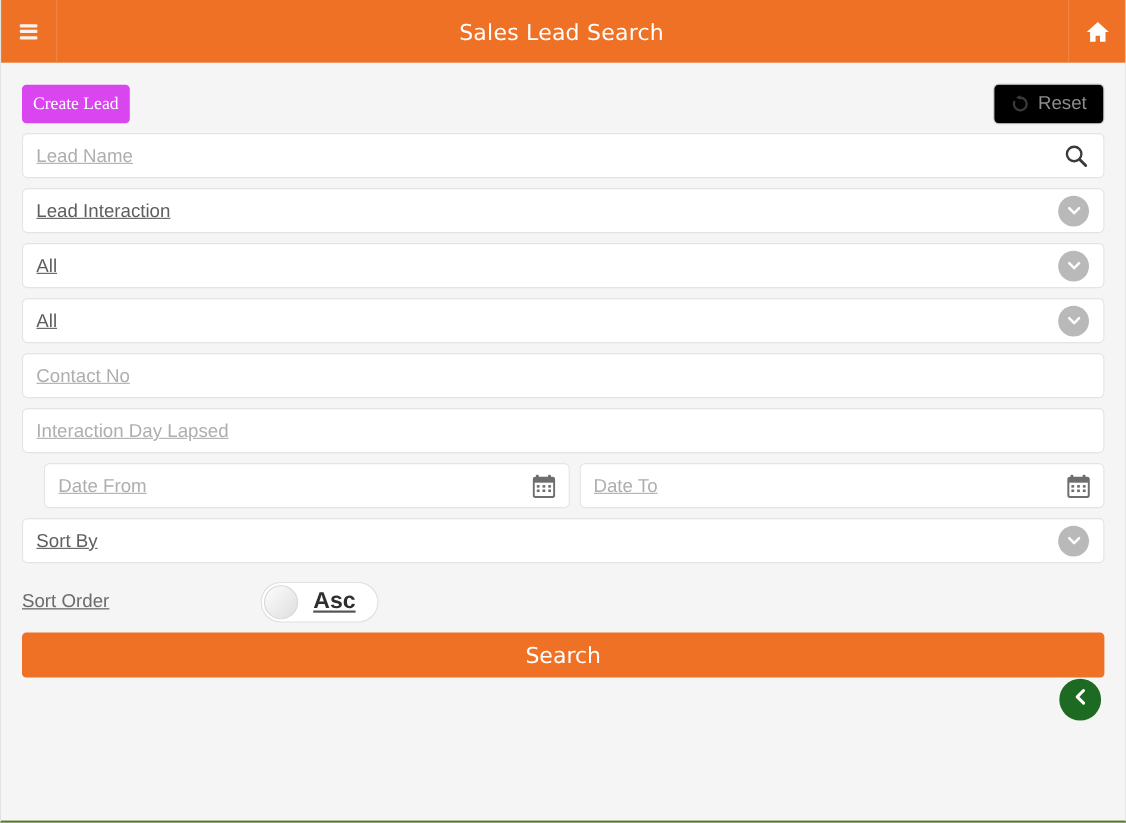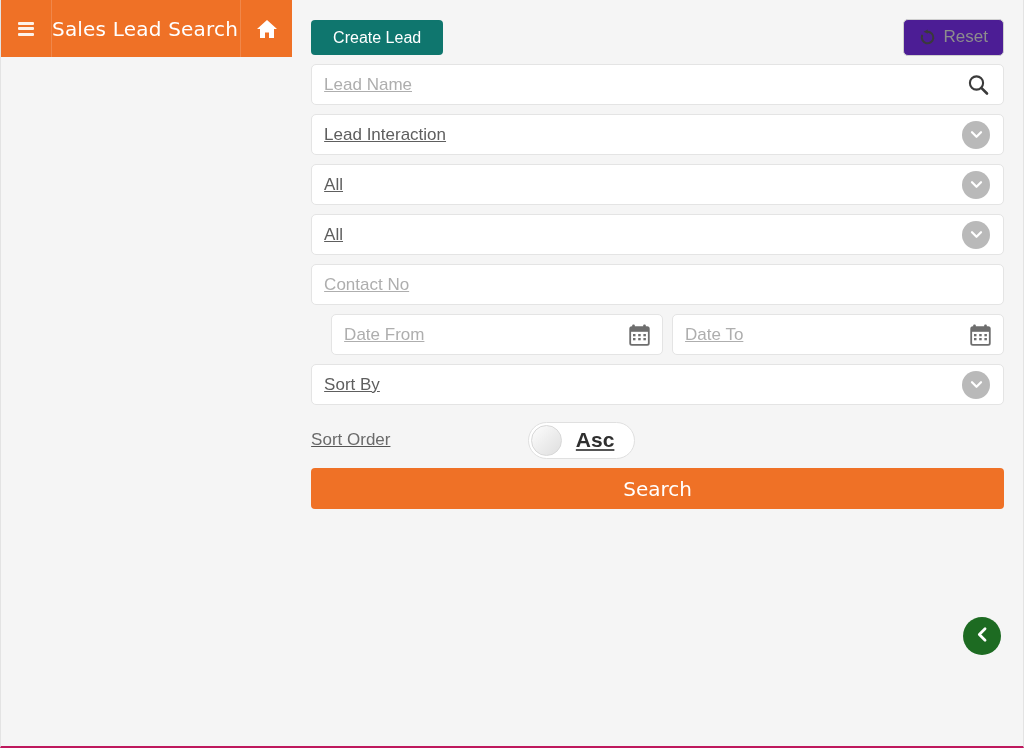--- a/index.html
+++ b/index.html
@@ -17,23 +17,23 @@
     -webkit-font-smoothing: antialiased;
   }
 
   .app {
     width: 1024px;
     height: 748px;
     position: relative;
     background: #f5f5f5;
     border-left: 1px solid #e3e3e3;
     border-right: 1px solid #e3e3e3;
-    border-bottom: 2px solid #be185d;
-    display: flex;
-    flex-direction: row;
+    border-bottom: 2px solid #4d7c0f;
+    display: flex;
+    flex-direction: column;
   }
 
   
   .header {
     height: 57px;
     min-height: 57px;
     background: #ef7126;
     position: relative;
     display: flex;
     align-items: center;
@@ -96,34 +96,34 @@
 
   .toolbar {
     height: 64px;
     display: flex;
     align-items: center;
     justify-content: space-between;
     padding-top: 10px;
   }
 
   .btn-create {
-    background: #0f766e;
+    background: #d946ef;
     color: #ffffff;
     border: none;
     border-radius: 4px;
     height: 35px;
-    padding: 0 22px;
+    padding: 0 10px;
     font-size: 16px;
-    font-family: Liberation Sans, sans-serif;
+    font-family: Liberation Serif, serif;
     cursor: pointer;
     line-height: 35px;
   }
 
   .btn-reset {
-    background: #4c1d95;
+    background: #000000;
     border: 1px solid #cfcfcf;
     border-radius: 5px;
     height: 37px;
     padding: 0 15px;
     font-size: 17px;
     color: #8d8d8d;
     display: flex;
     align-items: center;
     gap: 8px;
     cursor: pointer;
@@ -353,20 +353,23 @@
         </svg>
       </span>
     </div>
 
     
     <div class="field">
       <span class="field-text placeholder">Contact No</span>
     </div>
 
     
+    <div class="field">
+      <span class="field-text placeholder">Interaction Day Lapsed</span>
+    </div>
 
     
     <div class="date-row">
       <div class="field">
         <span class="field-text placeholder">Date From</span>
         <span class="cal-icon">
           <svg width="21" height="22" viewBox="0 0 21 22">
             <rect x="3.2" y="0.5" width="2.6" height="3.6" rx="1" fill="#6e6e6e"></rect>
             <rect x="14.2" y="0.5" width="2.6" height="3.6" rx="1" fill="#6e6e6e"></rect>
             <rect x="1.2" y="3.2" width="18.6" height="17.6" rx="1.6" fill="none" stroke="#6e6e6e" stroke-width="1.8"></rect>

